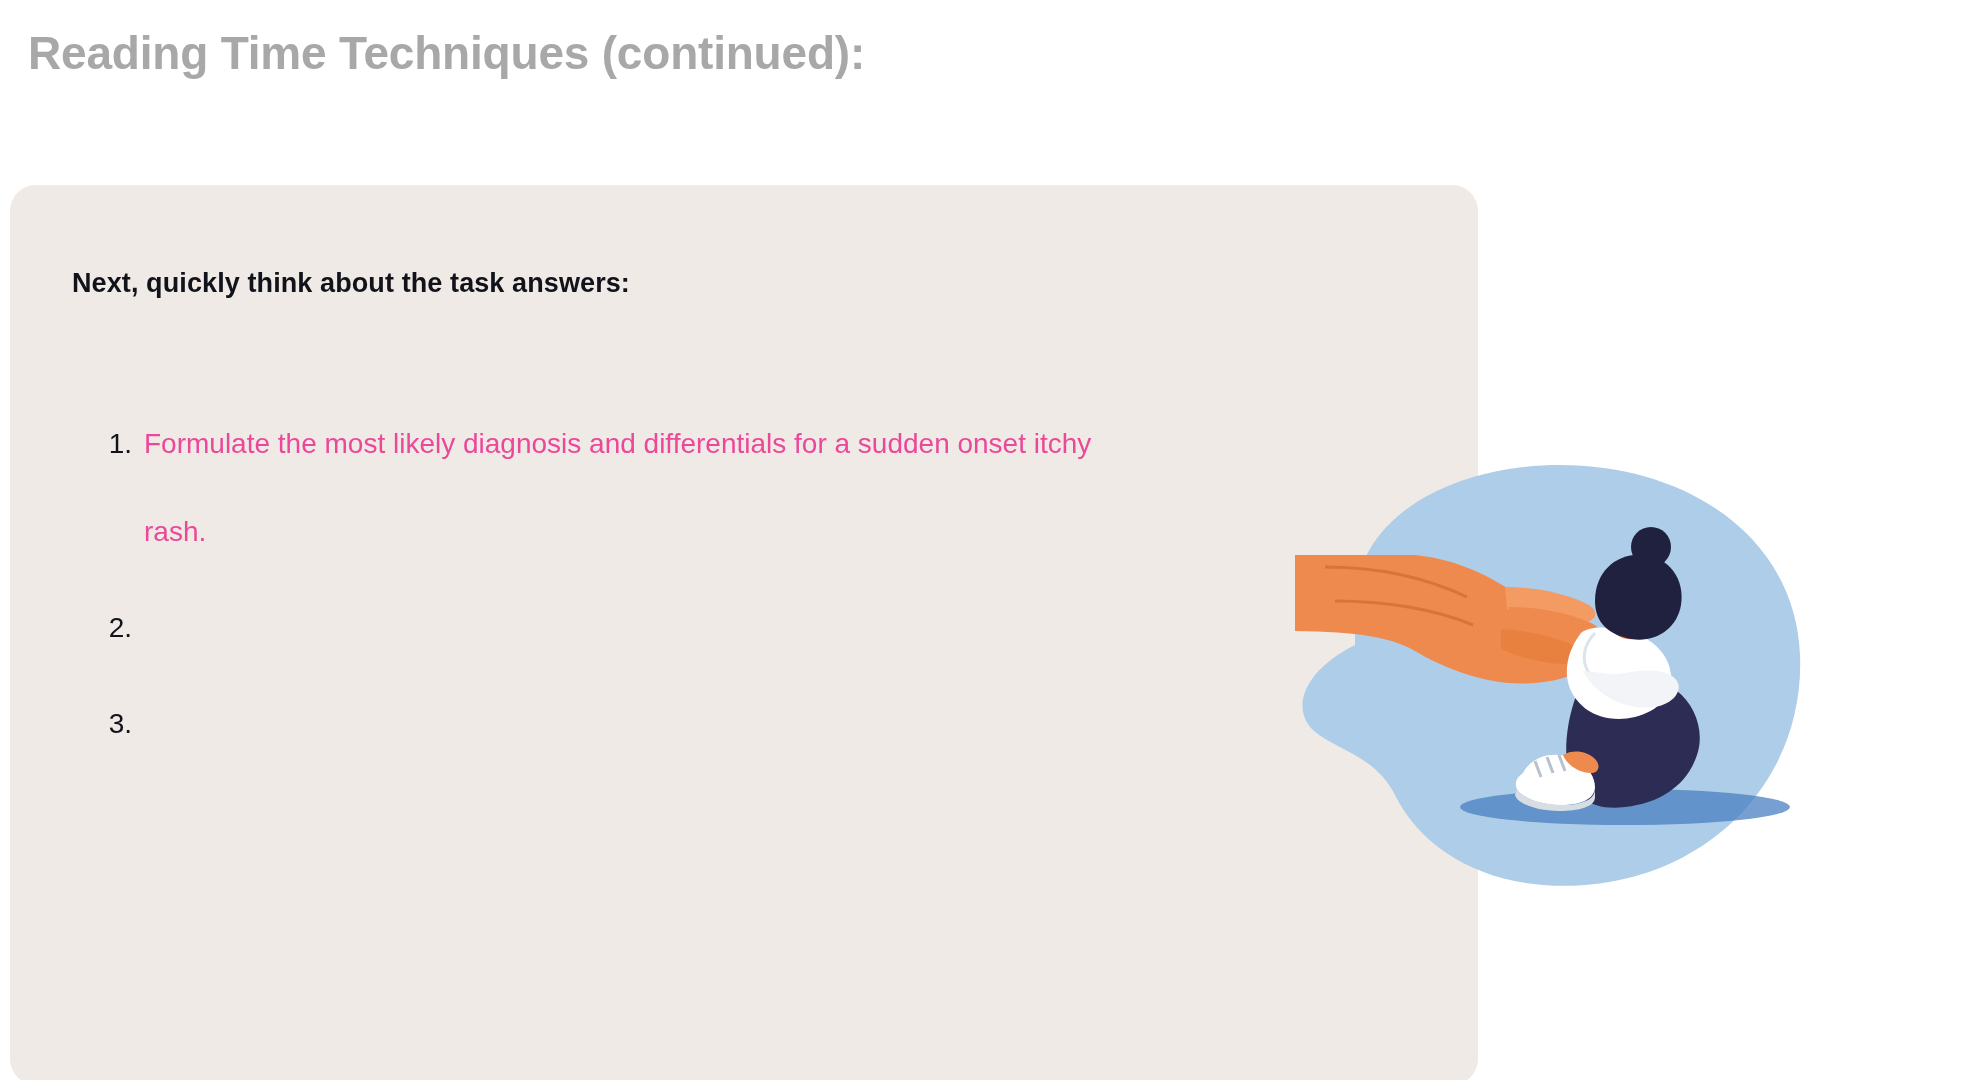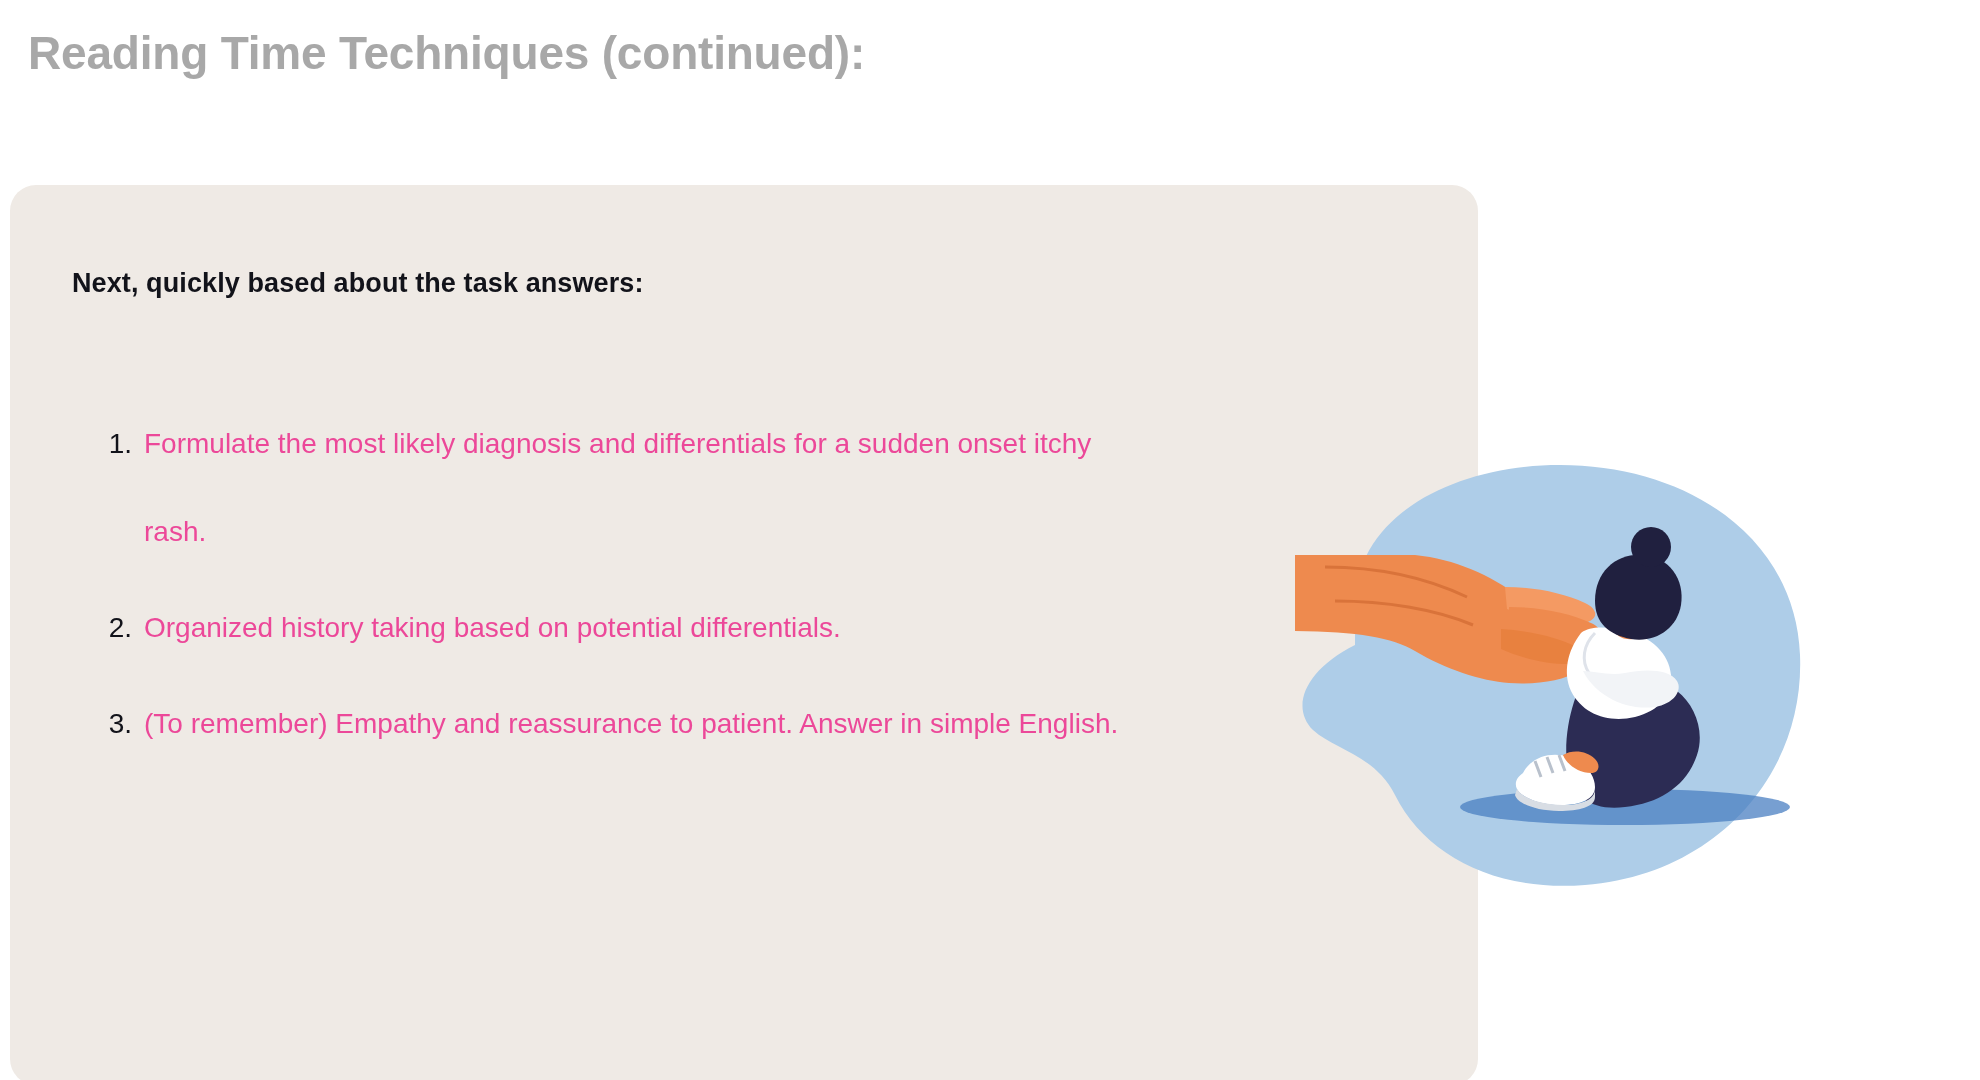--- a/index.html
+++ b/index.html
@@ -106,34 +106,32 @@
 </style>
 </head>
 <body>
 
 <div id="slide">
 
   <div id="slide-title">Reading Time Techniques (continued):</div>
 
   <div id="content-card"></div>
 
-  <div id="card-heading">Next, quickly based about the task answers:</div>
+  <div id="card-heading">Next, quickly think about the task answers:</div>
 
   <ul id="answer-list">
     <li class="answer-item">
       <span class="answer-number">1.</span>
       <span class="answer-text">Formulate the most likely diagnosis and differentials for a sudden onset itchy rash.</span>
     </li>
     <li class="answer-item">
       <span class="answer-number">2.</span>
-      <span class="answer-text">Organized history taking based on potential differentials.</span>
     </li>
     <li class="answer-item">
       <span class="answer-number">3.</span>
-      <span class="answer-text">(To remember) Empathy and reassurance to patient. Answer in simple English.</span>
     </li>
   </ul>
 
   <div id="illustration">
     <svg class="illus-svg" viewBox="0 0 520 470" xmlns="http://www.w3.org/2000/svg">
 
       <path d="M60 150 C60 60 160 10 265 10 C390 10 500 80 505 200 C510 320 420 420 290 430 C200 437 130 400 100 340 C80 300 40 295 18 275 C-5 252 10 215 60 190 Z" fill="#aecde8"></path>
 
       <ellipse cx="330" cy="352" rx="165" ry="18" fill="#4a7fc1" opacity="0.75"></ellipse>
 

